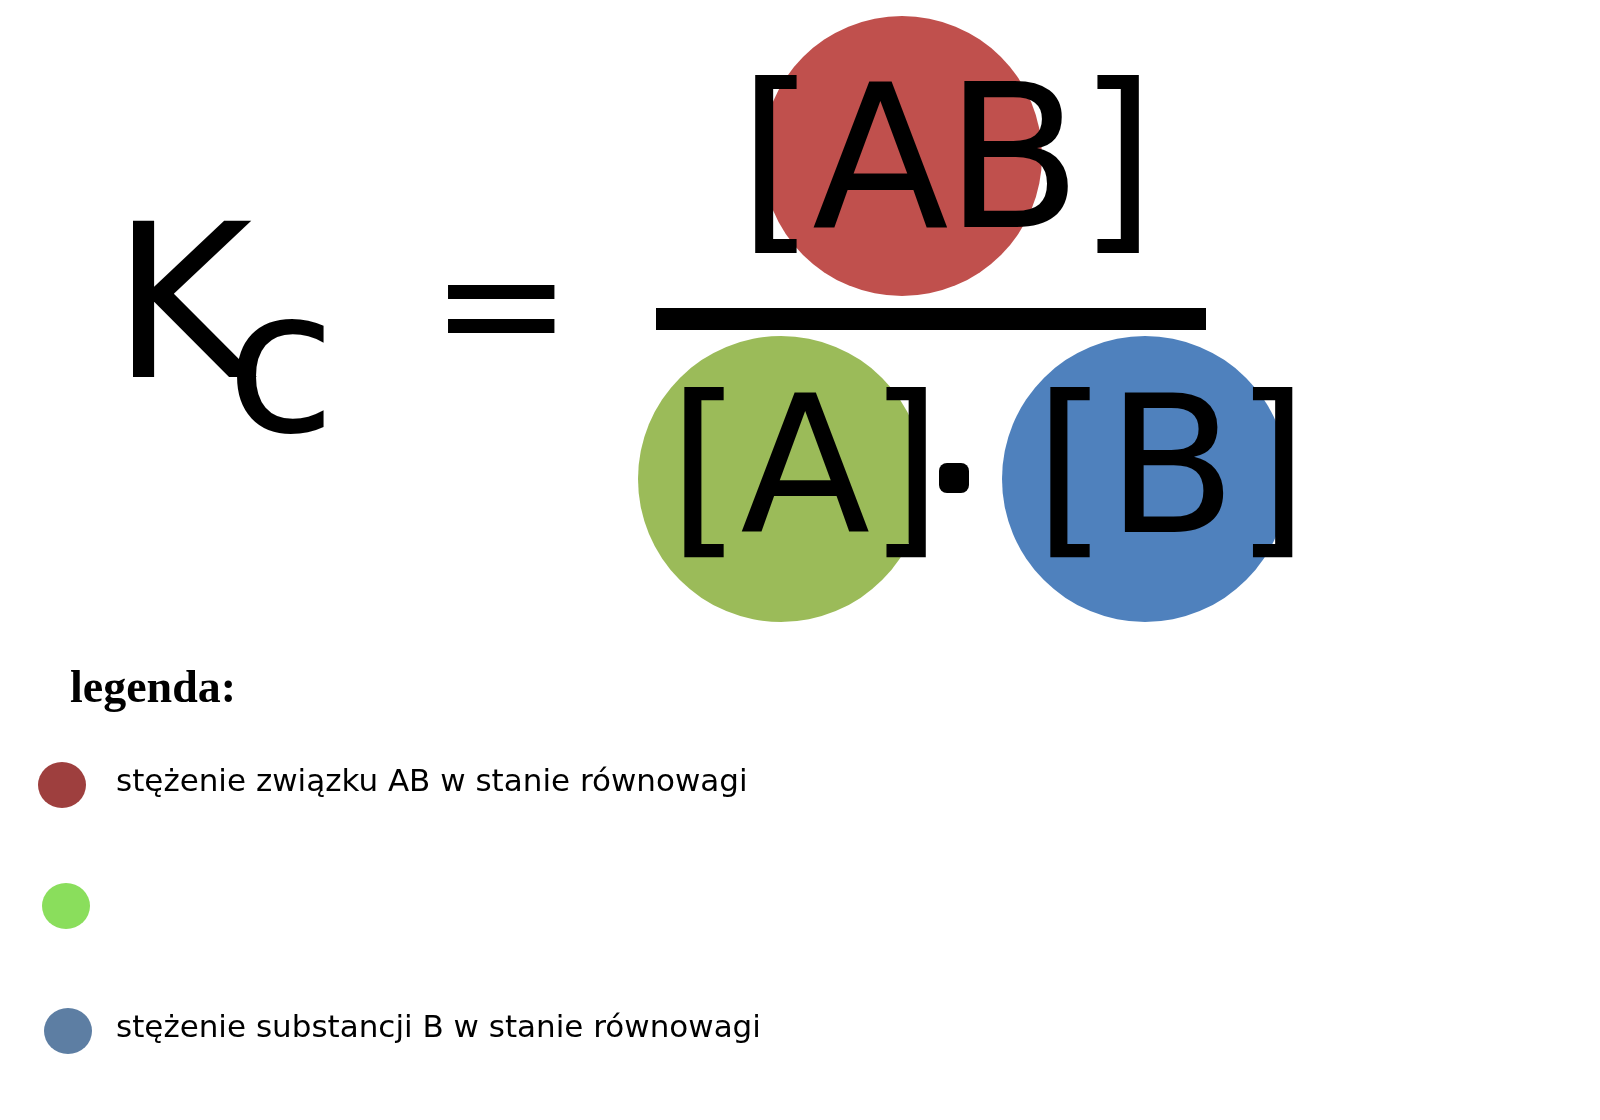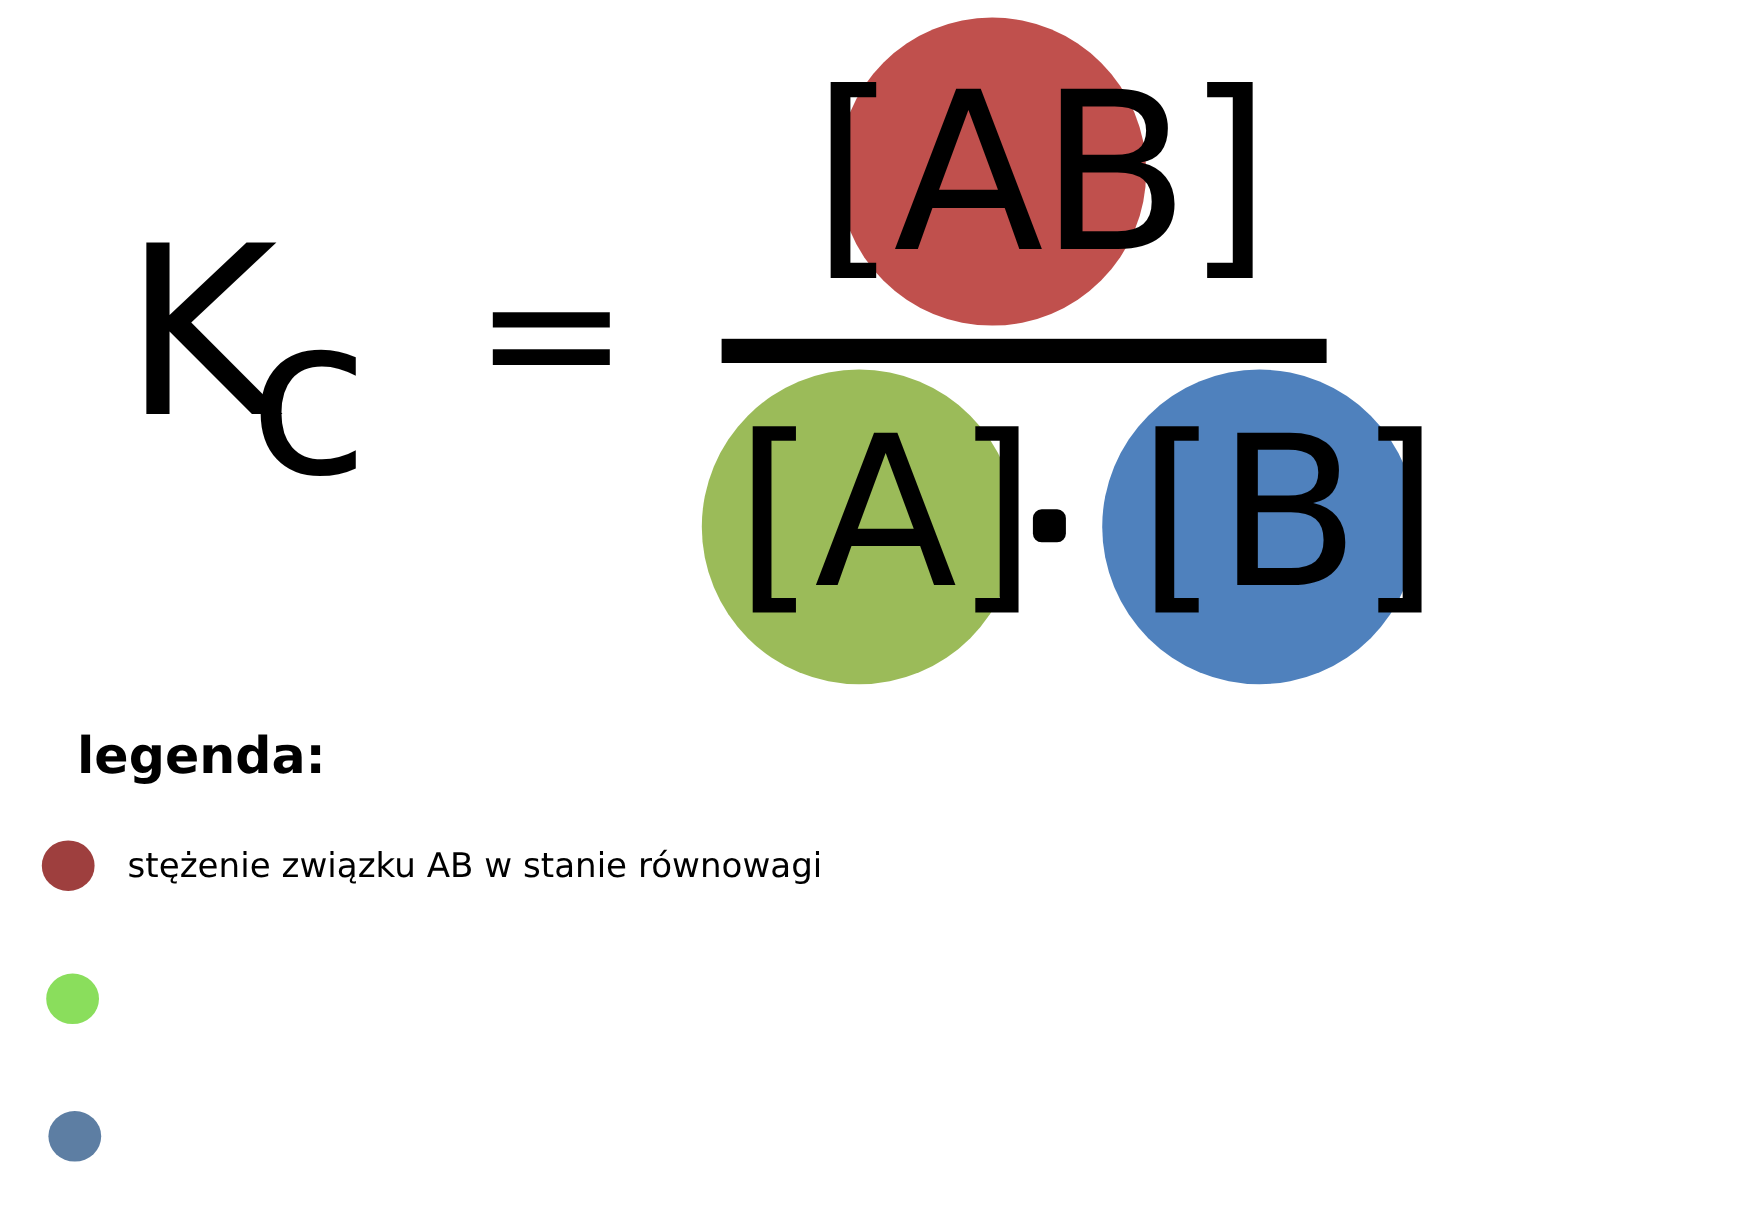--- a/index.html
+++ b/index.html
@@ -1,30 +1,30 @@
 <!DOCTYPE html>
 <html><head>
 <meta charset="utf-8">
 <style>
   html, body { margin: 0; padding: 0; background: #ffffff; }
   body { width: 1600px; height: 1120px; position: relative; overflow: hidden;
          font-family: "DejaVu Sans", sans-serif; color: #000; }
-  .abs { position: absolute; }
+  .abs { position: absolute; font-family: Liberation Serif, serif; }
   .circle { position: absolute; border-radius: 50%; }
   .formula-text { position: absolute; font-family: "DejaVu Sans", sans-serif; color: #000; line-height: 1; white-space: nowrap; }
   .k-letter { left: 112px; top: 196px; font-size: 214px; }
   .c-sub { left: 226px; top: 262px; font-size: 200px; }
   .equals { left: 430px; top: 218px; font-size: 170px; }
   .frac-bar { left: 656px; top: 308px; width: 550px; height: 22px; background: #000; }
   .num-text { left: 738px; top: 58px; font-size: 200px; letter-spacing: -4px; text-align: right; }
   .den-a-text { left: 668px; top: 372px; font-size: 190px; letter-spacing: -2px; }
   .dot { left: 939px; top: 463px; width: 30px; height: 30px; background: #000; border-radius: 8px; }
   .den-b-text { left: 1034px; top: 372px; font-size: 190px; letter-spacing: -2px; }
   .legend-title { left: 70px; top: 660px; font-size: 46px; font-weight: bold; }
-  .legend-item { position: absolute; left: 38px; height: 50px; display: flex; align-items: center; }
+  .legend-item { position: absolute; left: 38px; height: 50px; display: flex; align-items: flex-start; }
   .legend-swatch { width: 48px; height: 46px; border-radius: 50%; margin-right: 30px; }
   .legend-label { font-size: 31px; white-space: nowrap; }
 </style>
 </head>
 <body>
 
 <div>
   <span class="formula-text k-letter">K</span>
   <span class="formula-text c-sub">c</span>
   <span class="formula-text equals">=</span>
@@ -50,14 +50,15 @@
     <div class="legend-swatch" style="background:#9e3f3e;"></div>
     <span class="legend-label">stężenie związku AB w stanie równowagi</span>
   </div>
 
   <div class="legend-item" style="top:883px;">
     <div class="legend-swatch" style="background:#8ade5c; margin-left:4px; margin-right:26px;"></div>
   </div>
 
   <div class="legend-item" style="top:1008px;">
     <div class="legend-swatch" style="background:#5d7ea3; margin-left:6px; margin-right:24px;"></div>
+    <span class="legend-label">stężenie substancji B w stanie równowagi</span>
   </div>
 </div>
 
 </body></html>

